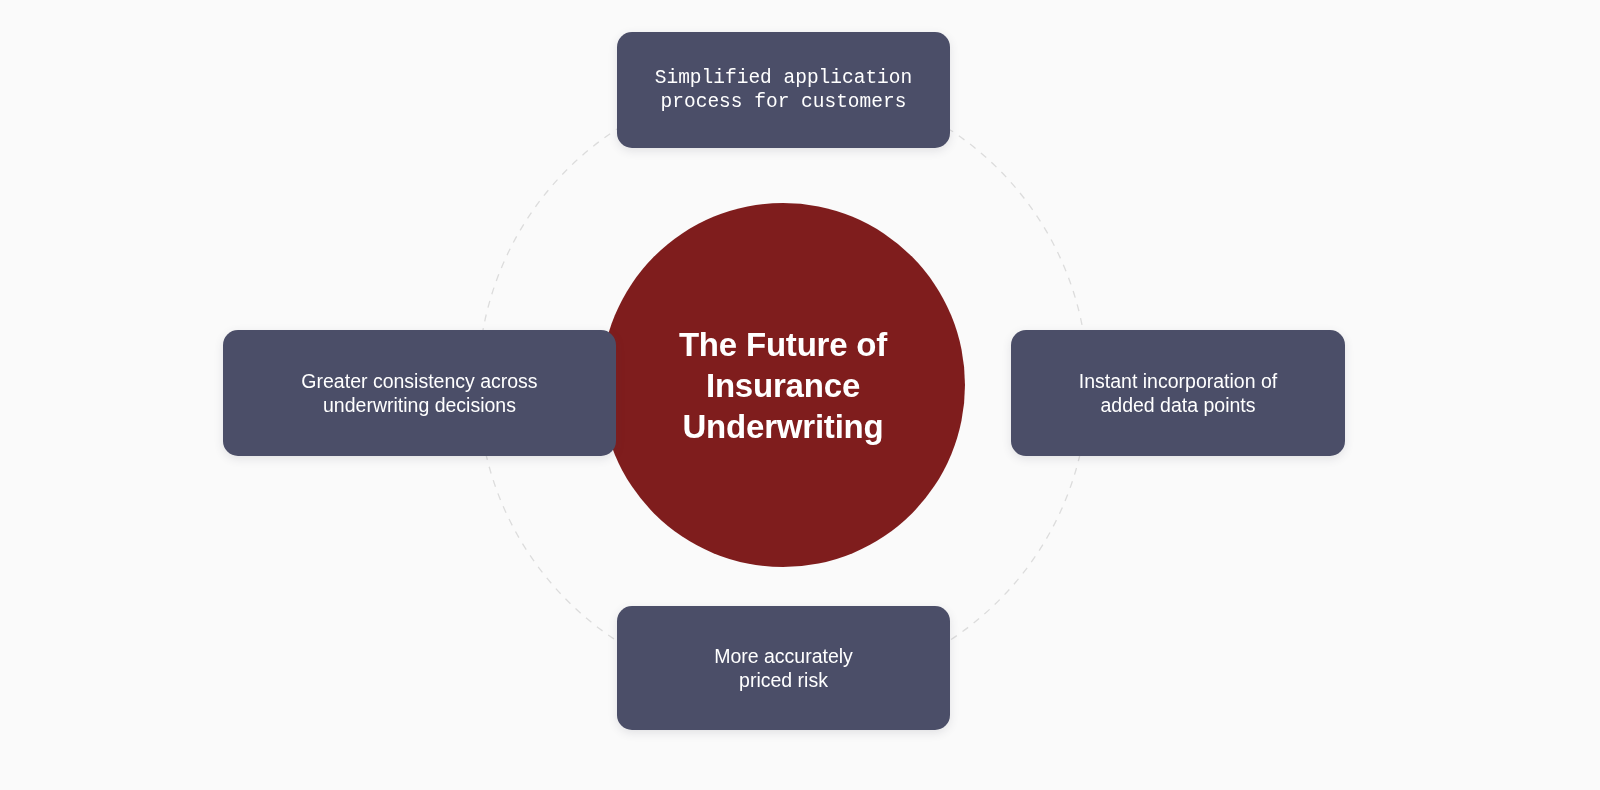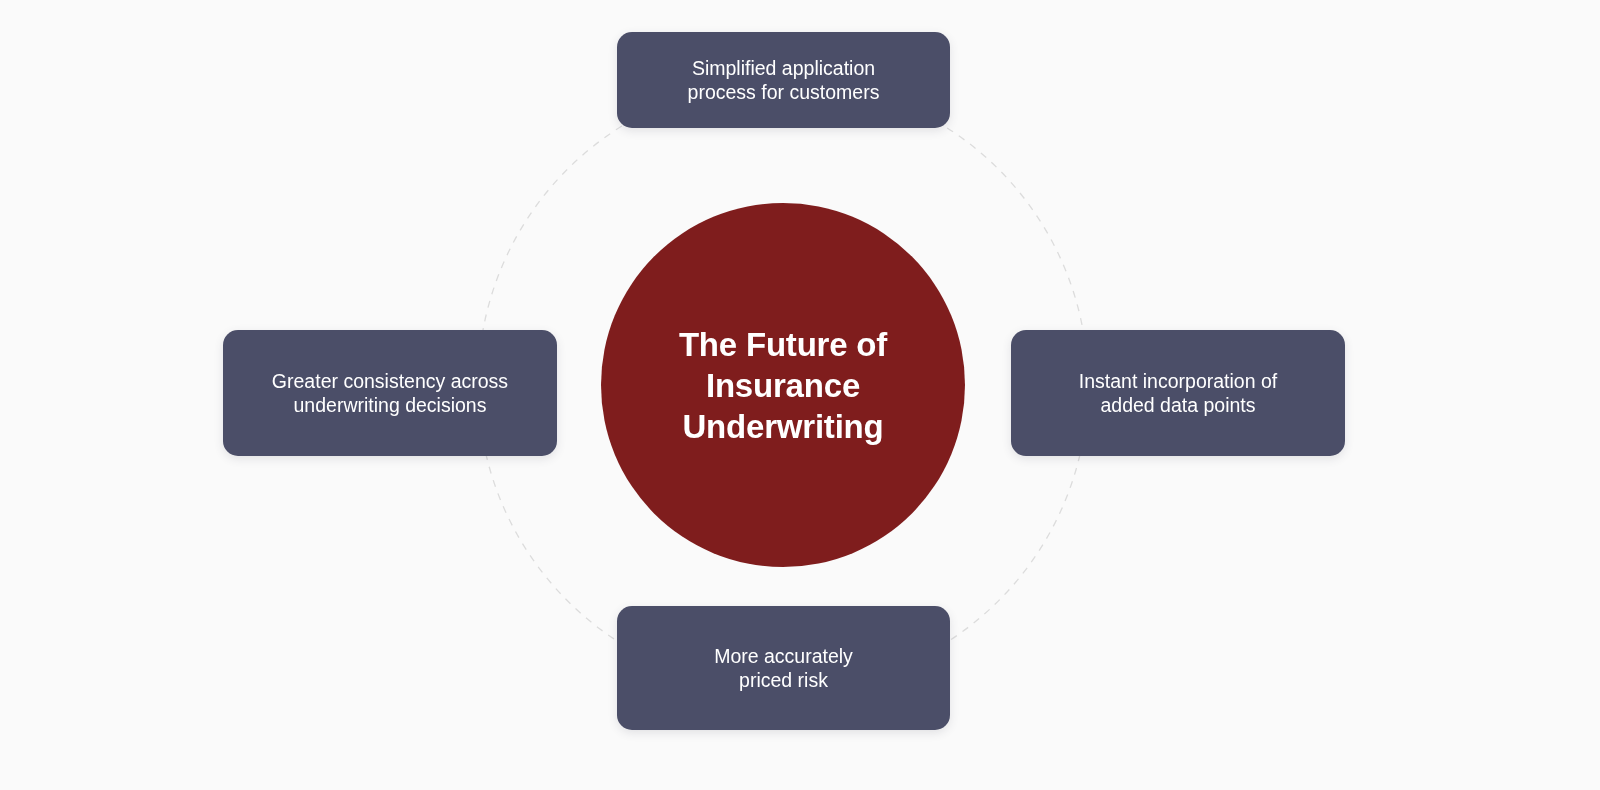--- a/index.html
+++ b/index.html
@@ -75,38 +75,39 @@
     line-height: 24px;
     text-align: center;
     white-space: pre-line;
     padding: 0 18px;
   }
 
   #node-top {
     left: 617px;
     top: 32px;
     width: 333px;
-    height: 96px;
+    height: 116px;
+    font-family: Liberation Mono, monospace;
   }
   #node-right {
     left: 1011px;
     top: 330px;
     width: 334px;
     height: 126px;
   }
   #node-bottom {
     left: 617px;
     top: 606px;
     width: 333px;
     height: 124px;
   }
   #node-left {
     left: 223px;
     top: 330px;
-    width: 334px;
+    width: 393px;
     height: 126px;
   }
 </style>
 </head>
 <body>
 
 <div id="diagram-canvas">
 
   <svg id="orbit-ring" viewBox="0 0 1600 790" xmlns="http://www.w3.org/2000/svg">
     <circle cx="783" cy="385" r="305" fill="none" stroke="#dcdcdc" stroke-width="1.3" stroke-dasharray="7 7"></circle>

